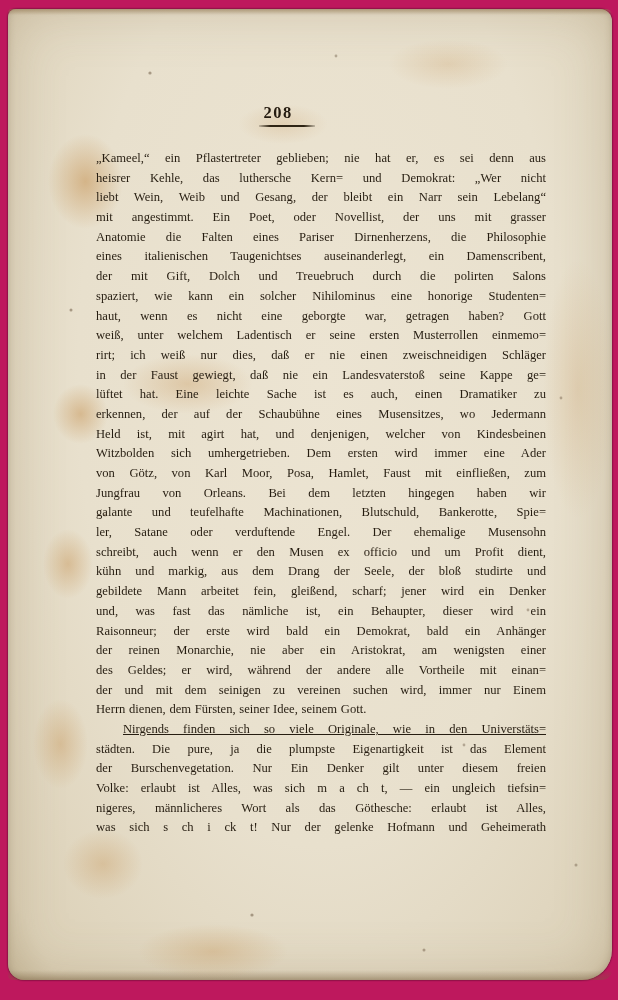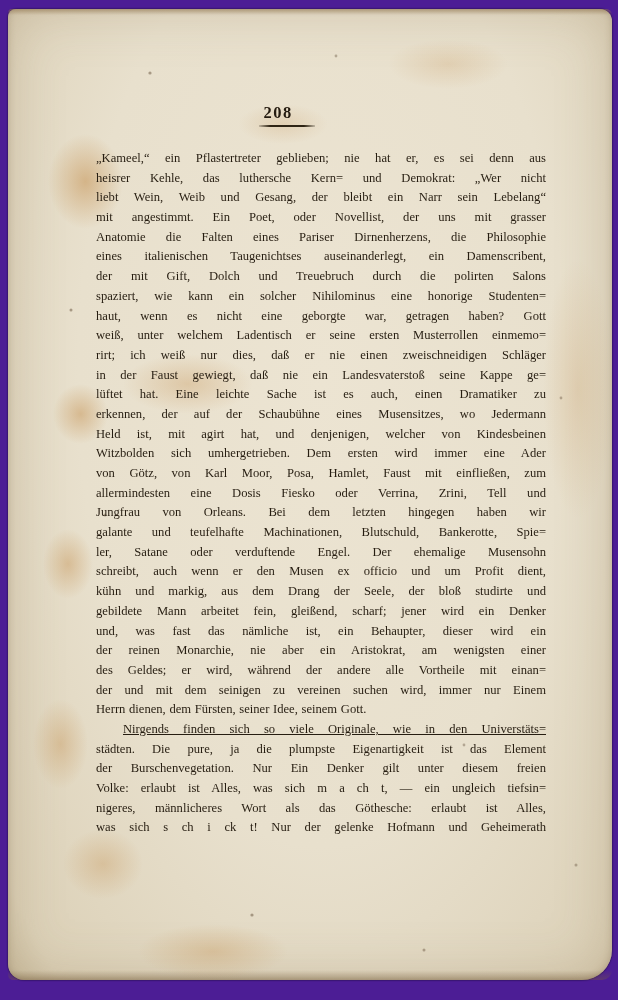--- a/index.html
+++ b/index.html
@@ -1,16 +1,16 @@
 <!DOCTYPE html>
 <html><head>
 <meta charset="utf-8">
 <style>
   html,body{margin:0;padding:0;background:#15110d;}
-  .scan{position:relative;width:618px;height:1000px;background:#4c1d95;overflow:hidden;
+  .scan{position:relative;width:618px;height:1000px;background:#be185d;overflow:hidden;
         font-family:"Liberation Serif", serif;}
   .paper{position:absolute;left:8px;top:9px;width:604px;height:971px;
          background:radial-gradient(ellipse at 52% 38%, #ece4d2 0%, #e8e0cd 55%, #dcd1b8 92%, #cfc2a5 100%);
          border-radius:8px 12px 30px 16px;
          box-shadow:inset 0 0 55px rgba(140,115,75,.28), inset 0 0 7px rgba(70,52,30,.25), 0 0 2px rgba(0,0,0,.8);}
   .page-top-edge{position:absolute;left:0;top:0;right:0;height:6px;border-radius:8px 12px 0 0;
          background:linear-gradient(to bottom, rgba(150,122,82,.55), rgba(150,122,82,0));}
   .page-bottom-edge{position:absolute;left:0;bottom:0;right:0;height:10px;border-radius:0 0 30px 16px;
          background:linear-gradient(to top, rgba(120,95,60,.4), rgba(120,95,60,0));}
   .stain{position:absolute;border-radius:50%;
@@ -70,28 +70,28 @@
         <div class="line">spaziert, wie kann ein solcher Nihilominus eine honorige Studenten=</div>
         <div class="line">haut, wenn es nicht eine geborgte war, getragen haben?  Gott</div>
         <div class="line">weiß, unter welchem Ladentisch er seine ersten Musterrollen einmemo=</div>
         <div class="line">rirt; ich weiß nur dies, daß er nie einen zweischneidigen Schläger</div>
         <div class="line">in der Faust gewiegt, daß nie ein Landesvaterstoß seine Kappe ge=</div>
         <div class="line">lüftet hat.  Eine leichte Sache ist es auch, einen Dramatiker zu</div>
         <div class="line">erkennen, der auf der Schaubühne eines Musensitzes, wo Jedermann</div>
         <div class="line">Held ist, mit agirt hat, und denjenigen, welcher von Kindesbeinen</div>
         <div class="line">Witzbolden sich umhergetrieben.  Dem ersten wird immer eine Ader</div>
         <div class="line">von Götz, von Karl Moor, Posa, Hamlet, Faust mit einfließen, zum</div>
-        <div class="line">allermindesten eine Dosis Fiesko oder Verrina, Zrini, Tell und</div>
         <div class="line">Jungfrau von Orleans.  Bei dem letzten hingegen haben wir</div>
         <div class="line">galante und teufelhafte Machinationen, Blutschuld, Bankerotte, Spie=</div>
         <div class="line">ler, Satane oder verduftende Engel.  Der ehemalige Musensohn</div>
         <div class="line">schreibt, auch wenn er den Musen ex officio und um Profit dient,</div>
         <div class="line">kühn und markig, aus dem Drang der Seele, der bloß studirte und</div>
         <div class="line">gebildete Mann arbeitet fein, gleißend, scharf; jener wird ein Denker</div>
         <div class="line">und, was fast das nämliche ist, ein Behaupter, dieser wird ein</div>
+        <div class="line">Raisonneur; der erste wird bald ein Demokrat, bald ein Anhänger</div>
         <div class="line">der reinen Monarchie, nie aber ein Aristokrat, am wenigsten einer</div>
         <div class="line">des Geldes; er wird, während der andere alle Vortheile mit einan=</div>
         <div class="line">der und mit dem seinigen zu vereinen suchen wird, immer nur Einem</div>
         <div class="line no-justify">Herrn dienen, dem Fürsten, seiner Idee, seinem Gott.</div>
         <div class="line indent">Nirgends finden sich so viele Originale, wie in den Universtäts=</div>
         <div class="line">städten.  Die pure, ja die plumpste Eigenartigkeit ist das Element</div>
         <div class="line">der Burschenvegetation.  Nur Ein Denker gilt unter diesem freien</div>
         <div class="line">Volke: erlaubt ist Alles, was sich m a ch t, — ein ungleich tiefsin=</div>
         <div class="line">nigeres, männlicheres Wort als das Göthesche: erlaubt ist Alles,</div>
         <div class="line">was sich s ch i ck t!  Nur der gelenke Hofmann und Geheimerath</div>

